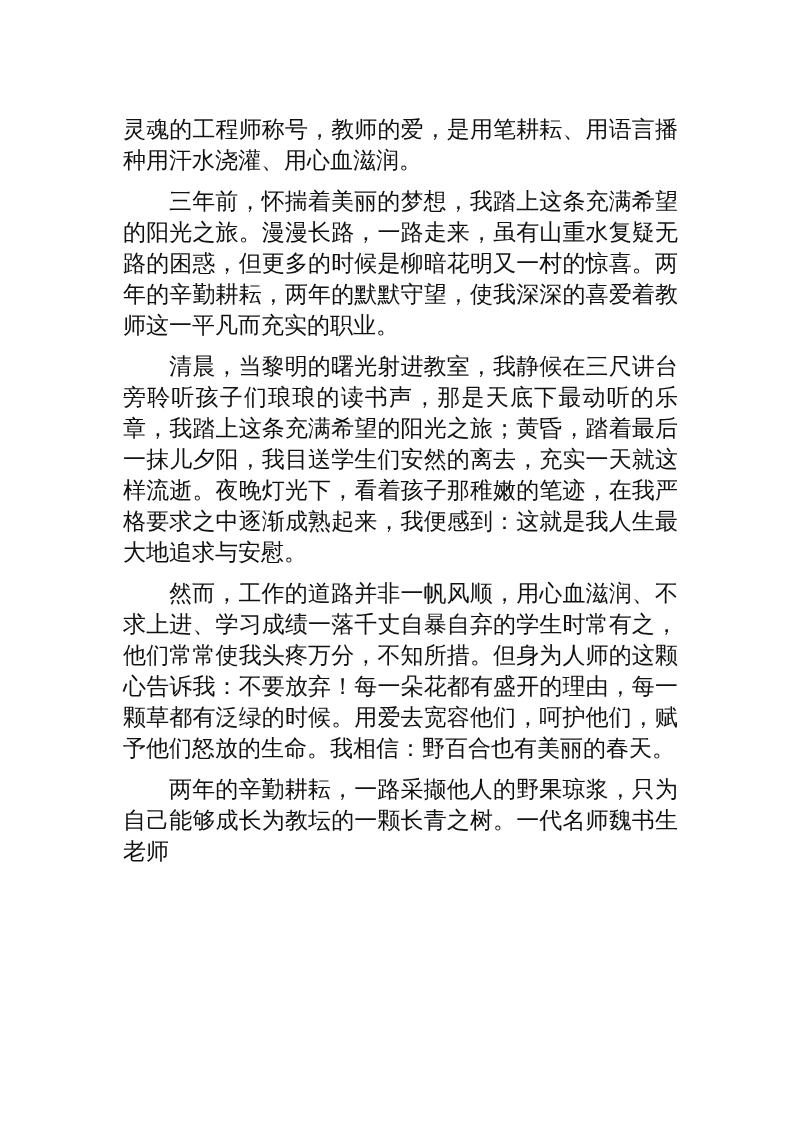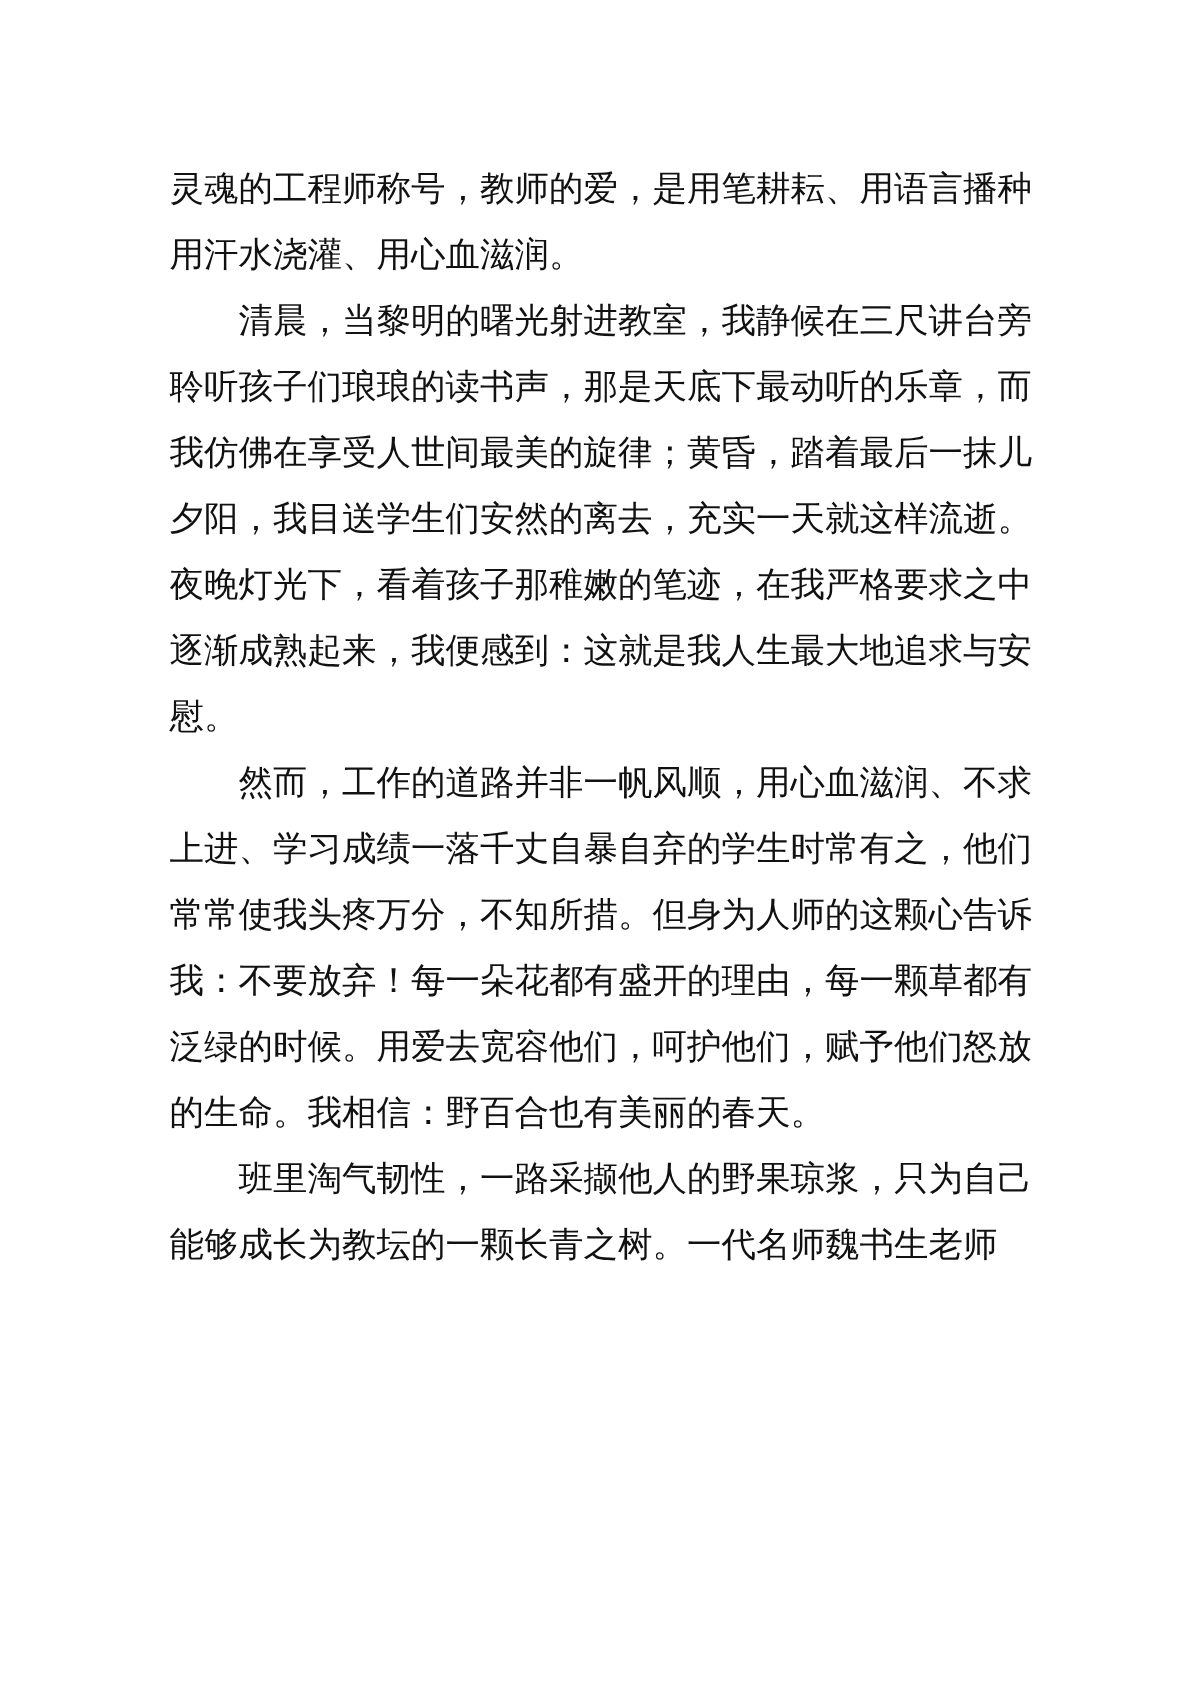--- a/index.html
+++ b/index.html
@@ -10,37 +10,38 @@
   .page {
     position: relative;
     width: 793px;
     height: 1122px;
     background: #ffffff;
     box-sizing: border-box;
     padding: 104px 105px 0 113px;
     overflow: hidden;
   }
   .doc-text p {
-    margin: 0;
+    margin: 10px;
     padding: 0;
     font-family: "DejaVu Sans", sans-serif;
     font-size: 23px;
-    line-height: 44px;
+    line-height: 31px;
     color: #111111;
     text-align: justify;
     word-break: break-all;
     overflow-wrap: break-word;
   }
   .doc-text p.indent {
     text-indent: 2em;
   }
 </style>
 </head>
 <body>
 
 <div class="page">
   <div class="doc-text">
     <p>灵魂的工程师称号，教师的爱，是用笔耕耘、用语言播种用汗水浇灌、用心血滋润。</p>
-    <p class="indent">清晨，当黎明的曙光射进教室，我静候在三尺讲台旁聆听孩子们琅琅的读书声，那是天底下最动听的乐章，而我仿佛在享受人世间最美的旋律；黄昏，踏着最后一抹儿夕阳，我目送学生们安然的离去，充实一天就这样流逝。夜晚灯光下，看着孩子那稚嫩的笔迹，在我严格要求之中逐渐成熟起来，我便感到：这就是我人生最大地追求与安慰。</p>
+    <p class="indent">三年前，怀揣着美丽的梦想，我踏上这条充满希望的阳光之旅。漫漫长路，一路走来，虽有山重水复疑无路的困惑，但更多的时候是柳暗花明又一村的惊喜。两年的辛勤耕耘，两年的默默守望，使我深深的喜爱着教师这一平凡而充实的职业。</p>
+    <p class="indent">清晨，当黎明的曙光射进教室，我静候在三尺讲台旁聆听孩子们琅琅的读书声，那是天底下最动听的乐章，我踏上这条充满希望的阳光之旅；黄昏，踏着最后一抹儿夕阳，我目送学生们安然的离去，充实一天就这样流逝。夜晚灯光下，看着孩子那稚嫩的笔迹，在我严格要求之中逐渐成熟起来，我便感到：这就是我人生最大地追求与安慰。</p>
     <p class="indent">然而，工作的道路并非一帆风顺，用心血滋润、不求上进、学习成绩一落千丈自暴自弃的学生时常有之，他们常常使我头疼万分，不知所措。但身为人师的这颗心告诉我：不要放弃！每一朵花都有盛开的理由，每一颗草都有泛绿的时候。用爱去宽容他们，呵护他们，赋予他们怒放的生命。我相信：野百合也有美丽的春天。</p>
-    <p class="indent">班里淘气韧性，一路采撷他人的野果琼浆，只为自己能够成长为教坛的一颗长青之树。一代名师魏书生老师</p>
+    <p class="indent">两年的辛勤耕耘，一路采撷他人的野果琼浆，只为自己能够成长为教坛的一颗长青之树。一代名师魏书生老师</p>
   </div>
 </div>
 
 </body></html>

